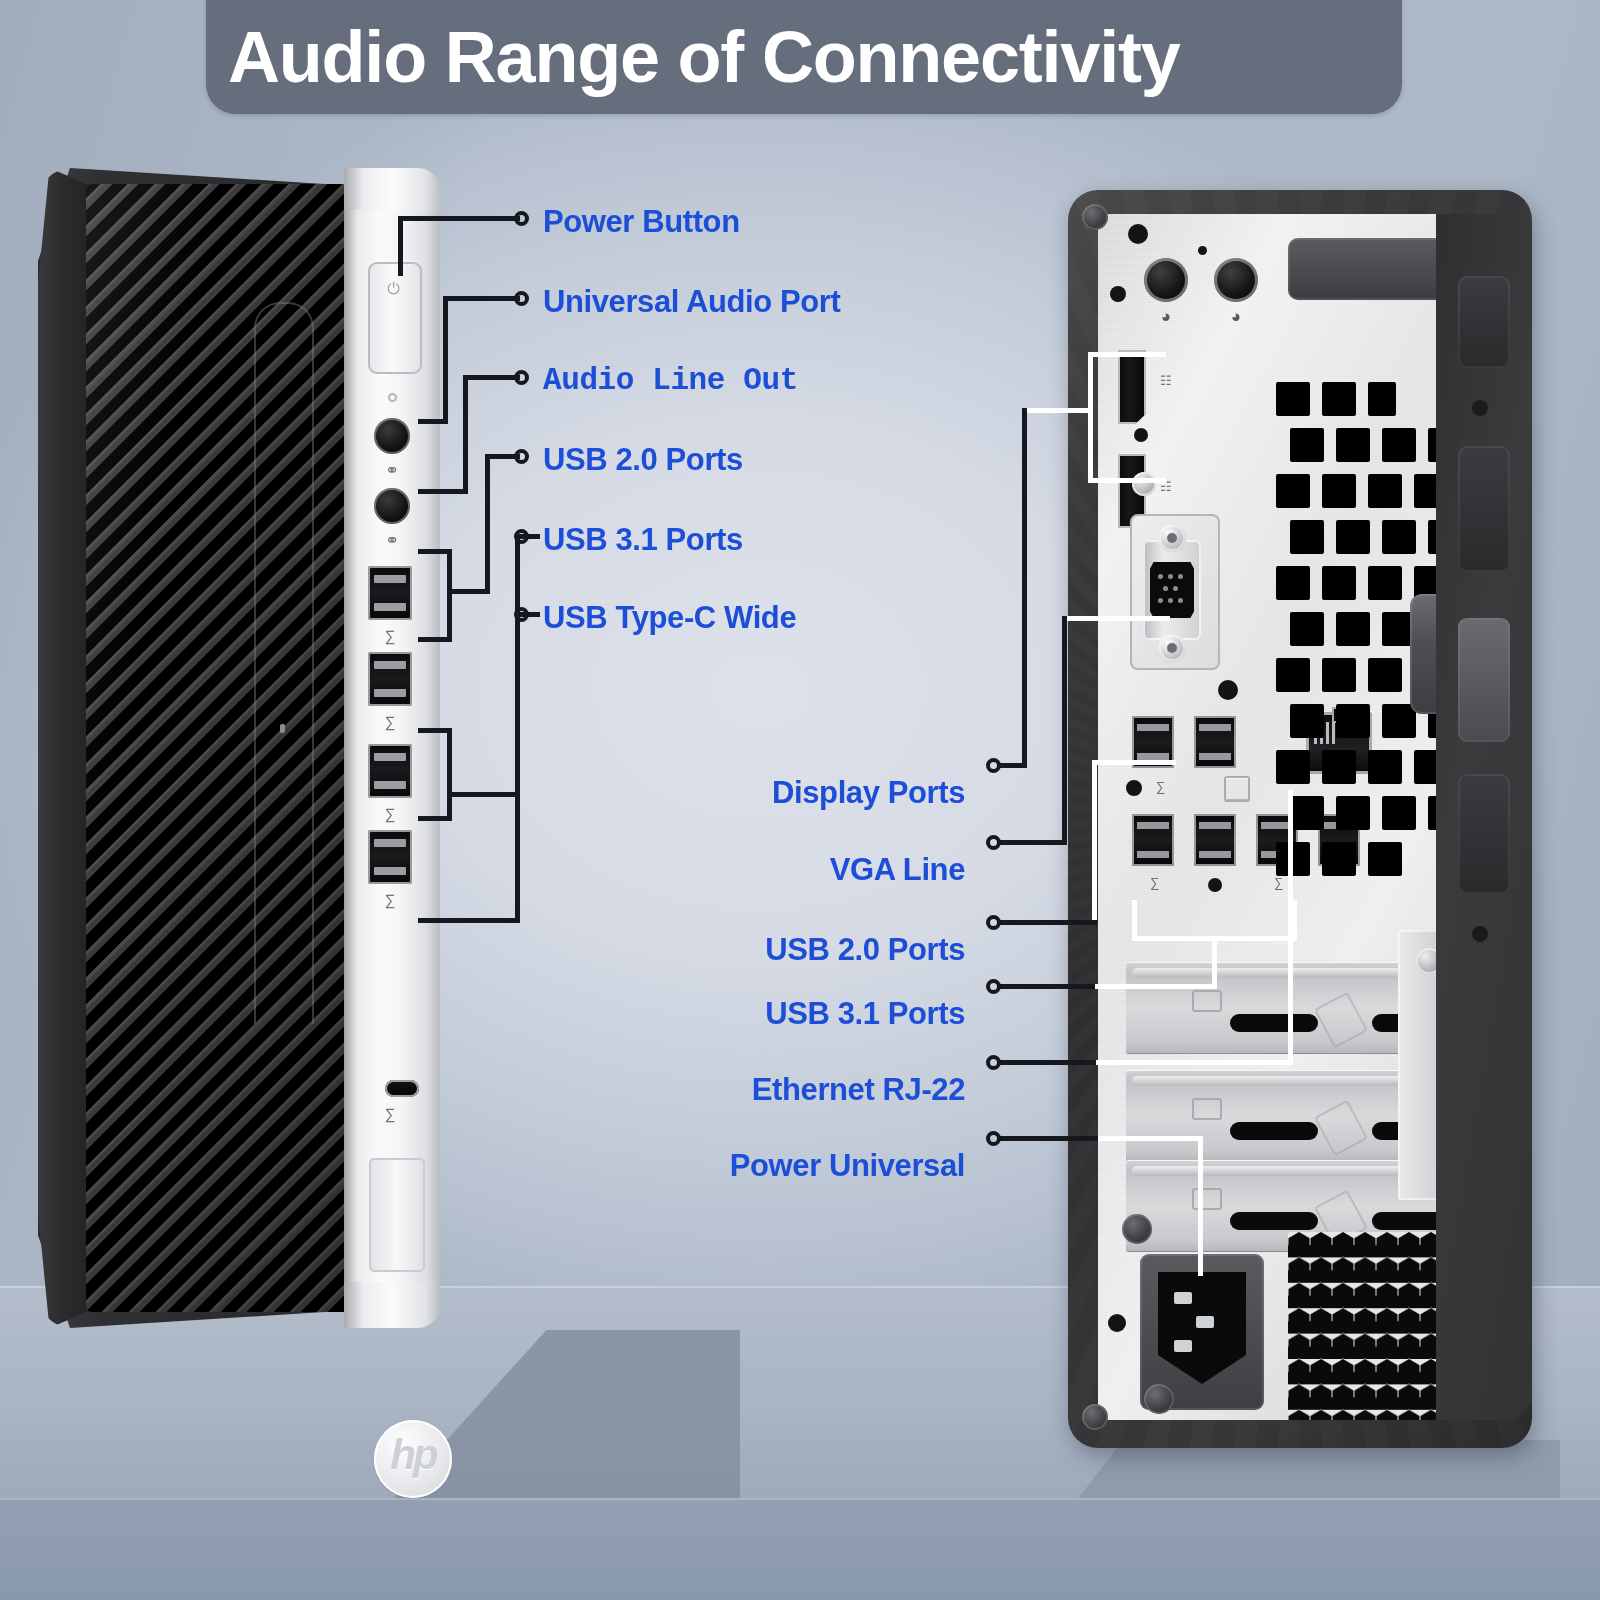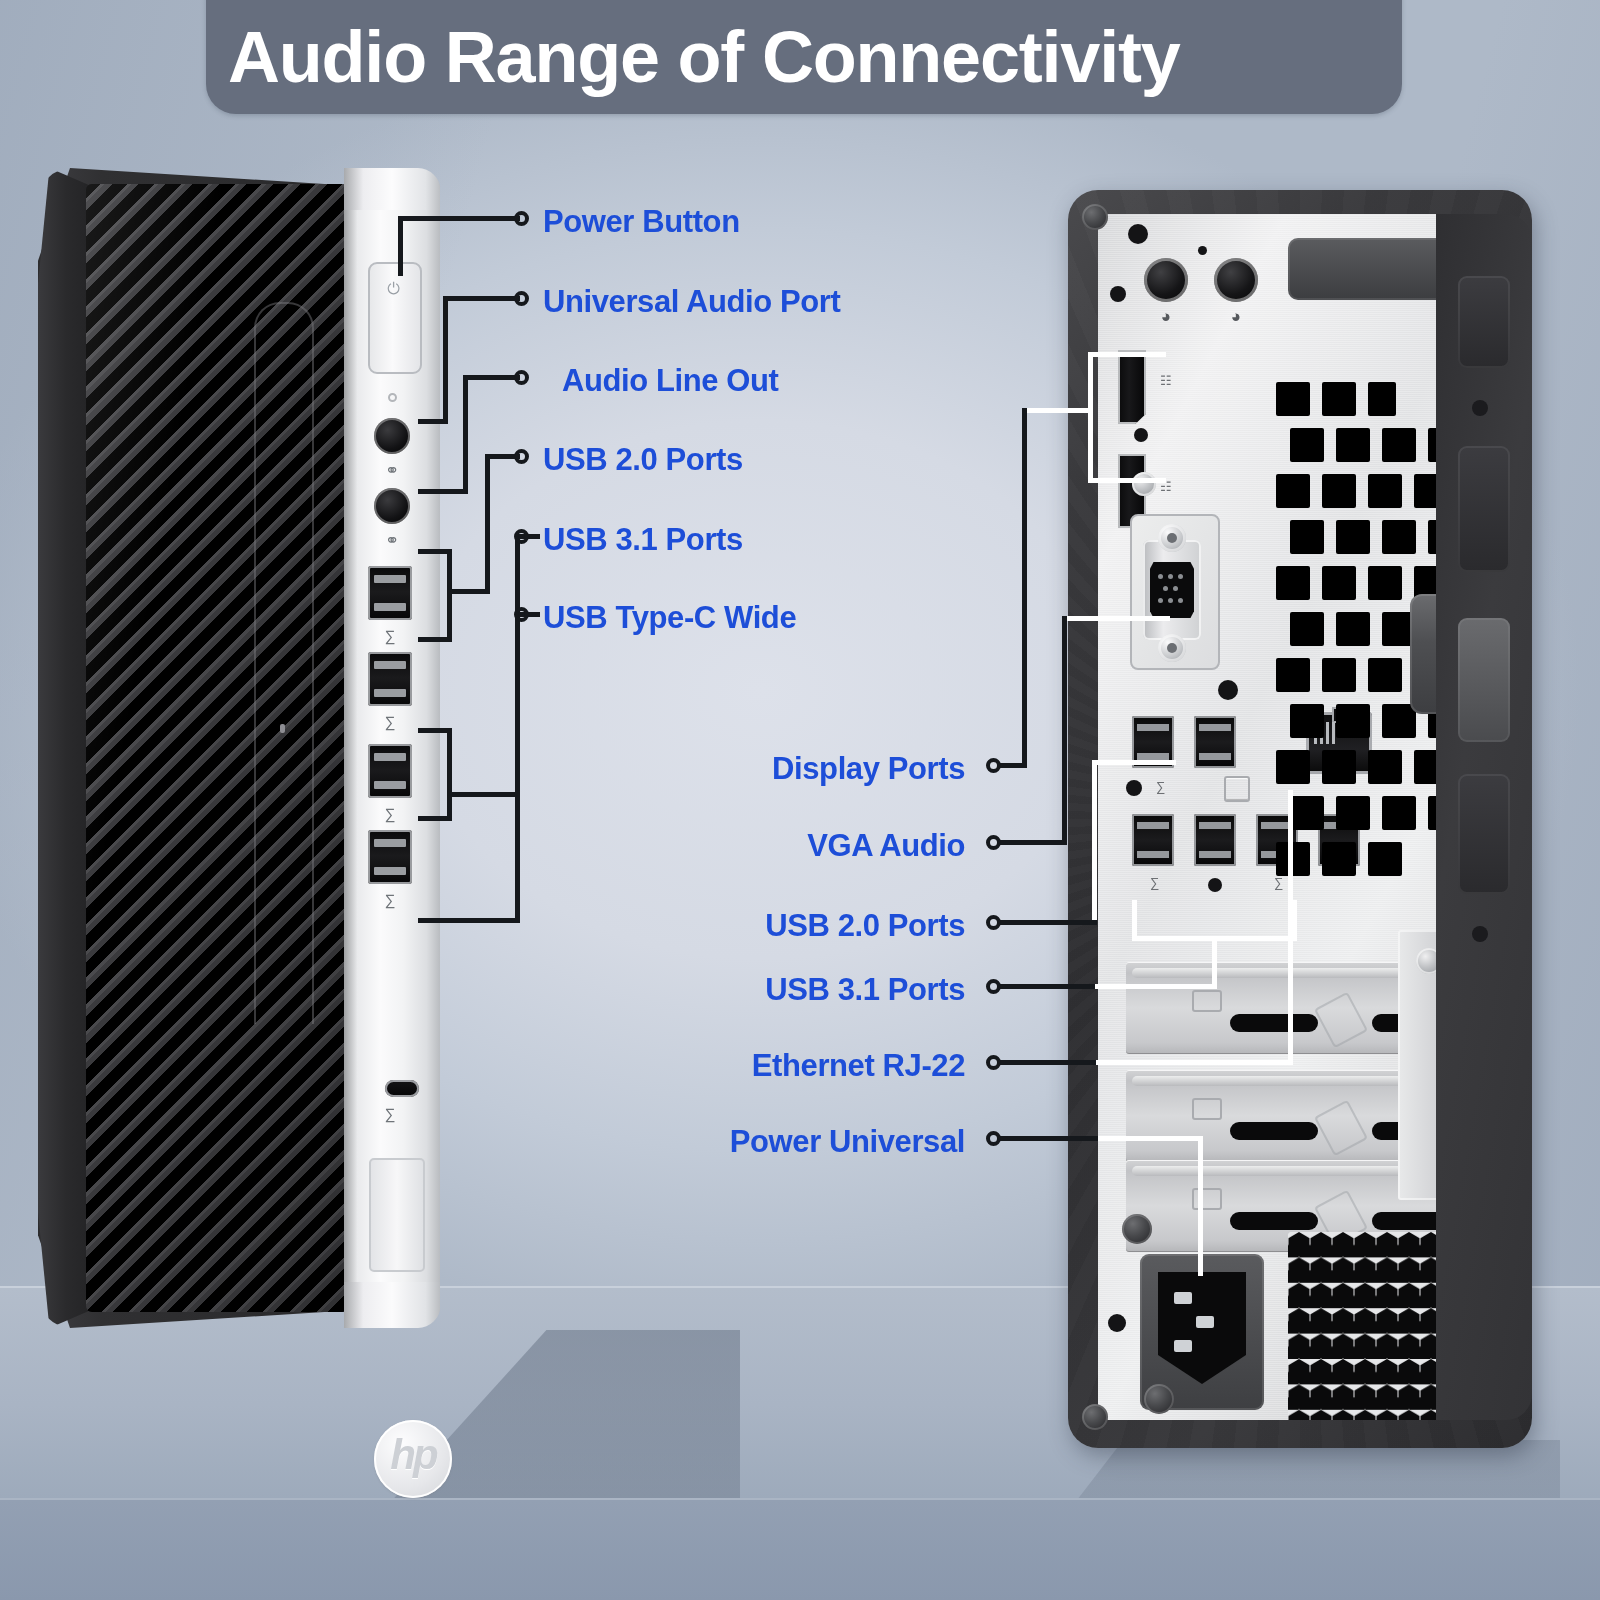--- a/index.html
+++ b/index.html
@@ -40,21 +40,21 @@
     background:#666e7e;border-radius:0 0 30px 30px;
     display:flex;align-items:center;justify-content:flex-start;
     box-shadow:0 2px 4px rgba(60,70,86,.25);}
   .title-banner .t{color:#ffffff;font-size:72px;font-weight:bold;letter-spacing:-1.2px;
     padding-left:22px;line-height:1;white-space:nowrap;margin-top:6px;}
 
   
   .lbl{position:absolute;font-size:31px;font-weight:bold;color:#1d4ed8;
        letter-spacing:-.4px;white-space:nowrap;line-height:1;}
   .lbl-left{text-align:left;}
-  .lbl-right{text-align:right;}
+  .lbl-right{text-align:right;margin-top:24px;}
   .dot{position:absolute;width:15px;height:15px;border-radius:50%;
        border:4px solid #15181c;background:transparent;box-sizing:border-box;}
 
   
   .ln{position:absolute;background:#15181c;}
   .lnw{position:absolute;background:#ffffff;}
 
   
   .front{position:absolute;left:38px;top:168px;width:400px;height:1160px;}
   .front-body{position:absolute;inset:0;
@@ -575,36 +575,36 @@
   <div class="lnw" style="left:1198px;top:1136px;width:5px;height:140px;"></div>
   <div class="ln" style="left:1000px;top:1136px;width:98px;height:5px;"></div>
 
   <div class="dot" style="left:514px;top:211px;"></div>
   <div class="lbl lbl-left" style="left:543px;top:206px;">Power Button</div>
 
   <div class="dot" style="left:514px;top:291px;"></div>
   <div class="lbl lbl-left" style="left:543px;top:286px;text-align:center;">Universal Audio Port</div>
 
   <div class="dot" style="left:514px;top:370px;"></div>
-  <div class="lbl lbl-left" style="left:562px;top:365px;">Audio Line Out</div>
+  <div class="lbl lbl-left" style="left:543px;top:365px;font-family:Liberation Mono, monospace;">Audio Line Out</div>
 
   <div class="dot" style="left:514px;top:449px;"></div>
   <div class="lbl lbl-left" style="left:543px;top:444px;">USB 2.0 Ports</div>
 
   <div class="dot" style="left:514px;top:529px;"></div>
   <div class="lbl lbl-left" style="left:543px;top:524px;">USB 3.1 Ports</div>
 
   <div class="dot" style="left:514px;top:607px;"></div>
   <div class="lbl lbl-left" style="left:543px;top:602px;">USB Type-C Wide</div>
 
   <div class="dot" style="left:986px;top:758px;"></div>
   <div class="lbl lbl-right" style="right:635px;top:753px;">Display Ports</div>
 
   <div class="dot" style="left:986px;top:835px;"></div>
-  <div class="lbl lbl-right" style="right:635px;top:830px;">VGA Audio</div>
+  <div class="lbl lbl-right" style="right:635px;top:830px;">VGA Line</div>
 
   <div class="dot" style="left:986px;top:915px;"></div>
   <div class="lbl lbl-right" style="right:635px;top:910px;">USB 2.0 Ports</div>
 
   <div class="dot" style="left:986px;top:979px;"></div>
   <div class="lbl lbl-right" style="right:635px;top:974px;">USB 3.1 Ports</div>
 
   <div class="dot" style="left:986px;top:1055px;"></div>
   <div class="lbl lbl-right" style="right:635px;top:1050px;">Ethernet RJ-22</div>
 

